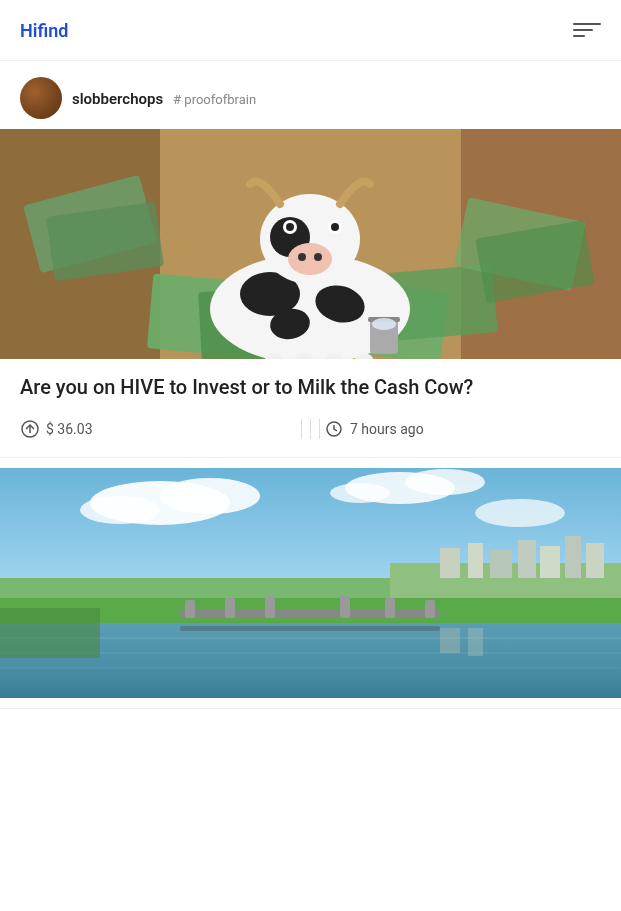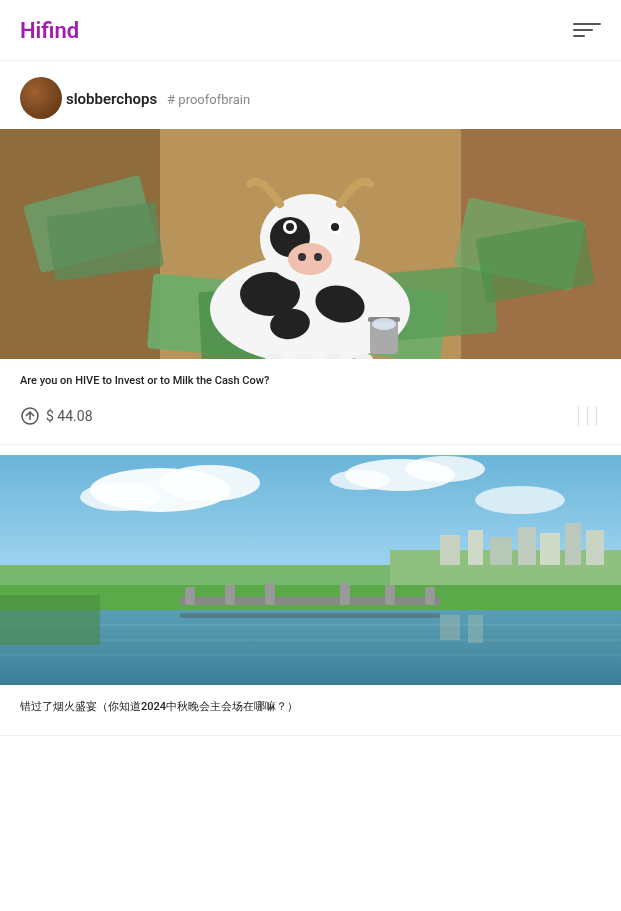--- a/index.html
+++ b/index.html
@@ -16,23 +16,23 @@
     }
     .header {
       display: flex;
       align-items: center;
       justify-content: space-between;
       padding: 16px 20px;
       background: #fff;
       border-bottom: 1px solid #f0f0f0;
     }
     .header-title {
-      font-size: 22px;
+      font-size: 18px;
       font-weight: 600;
-      color: #a21caf;
+      color: #1d4ed8;
     }
     .filter-icon {
       width: 28px;
       height: 28px;
       display: flex;
       flex-direction: column;
       justify-content: center;
       gap: 4px;
       cursor: pointer;
     }
@@ -48,21 +48,21 @@
 
     .post-card {
       padding: 0 0 10px 0;
       border-bottom: 1px solid #eee;
       margin-bottom: 10px;
     }
     .post-author-row {
       display: flex;
       align-items: center;
       padding: 16px 20px 10px 20px;
-      gap: 4px;
+      gap: 10px;
     }
     .avatar {
       width: 42px;
       height: 42px;
       border-radius: 50%;
       overflow: hidden;
       flex-shrink: 0;
       background: #ccc;
     }
     .author-name {
@@ -93,21 +93,21 @@
       height: 100%;
       background:
         radial-gradient(ellipse at 50% 50%, #c9a96a 0%, #b8935a 30%, #a07840 60%, #7a5c30 100%);
       position: relative;
       display: flex;
       align-items: center;
       justify-content: center;
     }
     .post-title {
       padding: 14px 20px 10px 20px;
-      font-size: 11px;
+      font-size: 20px;
       font-weight: 500;
       color: #222;
       line-height: 1.4;
     }
     .post-stats {
       display: flex;
       align-items: center;
       padding: 8px 20px;
       gap: 0;
     }
@@ -235,25 +235,34 @@
 
   <div class="post-stats">
     <div class="stat-item">
       <span class="stat-icon">
         <svg width="18" height="18" viewBox="0 0 18 18">
             <circle cx="9" cy="9" r="8" stroke="#555" stroke-width="1.5" fill="none"></circle>
             <polyline points="9,5 9,13" stroke="#555" stroke-width="1.5"></polyline>
             <polyline points="5,9 9,5 13,9" fill="none" stroke="#555" stroke-width="1.5"></polyline>
           </svg>
       </span>
-      <span>$ 44.08</span>
+      <span>$ 36.03</span>
     </div>
     <div class="stat-divider"></div>
     <div class="stat-divider"></div>
     <div class="stat-divider"></div>
+    <div class="stat-item">
+      <span class="stat-icon">
+        <svg width="18" height="18" viewBox="0 0 18 18">
+            <circle cx="9" cy="9" r="7" stroke="#555" stroke-width="1.5" fill="none"></circle>
+            <polyline points="9,5 9,9 12,11" stroke="#555" stroke-width="1.5" fill="none"></polyline>
+          </svg>
+      </span>
+      <span>7 hours ago</span>
+    </div>
   </div>
 </article>
 
 <article class="post-card">
 
   <div class="post-image-wrap-2">
 
     <svg width="621" height="230" style="display:block;">
 
       <defs>
@@ -309,14 +318,13 @@
 
       <rect x="180" y="158" width="260" height="5" rx="2" fill="rgba(80,80,80,0.4)"></rect>
 
       <rect x="440" y="160" width="20" height="25" fill="rgba(180,190,170,0.4)"></rect>
       <rect x="468" y="160" width="15" height="28" fill="rgba(190,200,180,0.35)"></rect>
 
       <rect x="0" y="140" width="100" height="50" fill="#4a8a40" opacity="0.6"></rect>
     </svg>
   </div>
 
-  <div class="post-title">错过了烟火盛宴（你知道2024中秋晚会主会场在哪嘛？）</div>
 </article>
 
 </body></html>

